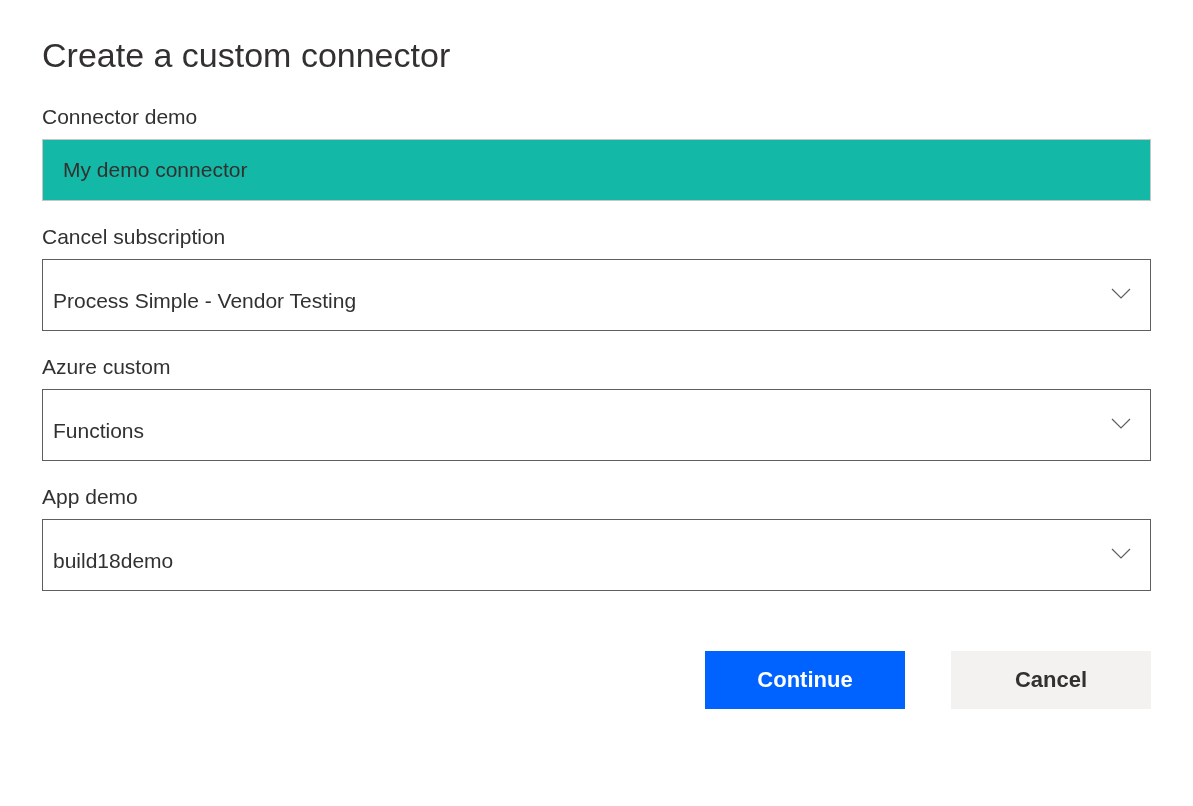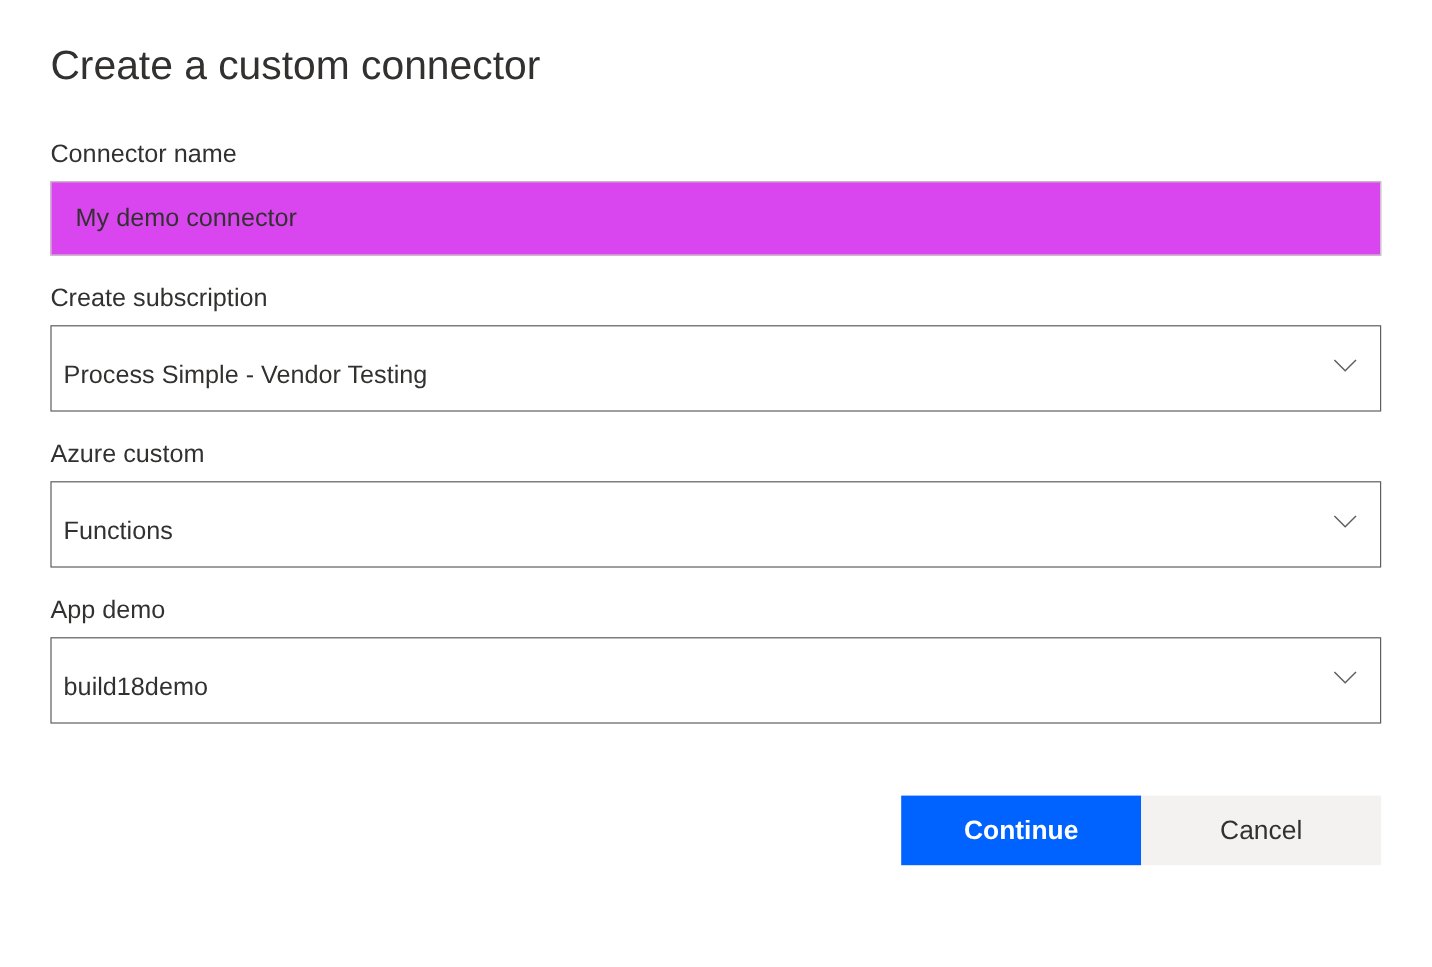--- a/index.html
+++ b/index.html
@@ -12,42 +12,42 @@
       background: #ffffff;
       width: 1193px;
       height: 806px;
       padding: 36px 42px;
       color: #323130;
     }
     .page-title {
       font-size: 34px;
       font-weight: 400;
       color: #323130;
-      margin-bottom: 42px;
+      margin-bottom: 30px;
     }
     .form-group {
       margin-bottom: 24px;
     }
     .field-label {
       font-size: 21px;
       font-weight: 400;
       color: #323130;
       display: block;
       margin-bottom: 10px;
     }
     .text-input {
       width: 100%;
       height: 62px;
       border: 1px solid #c8c6c4;
       font-size: 21px;
       font-family: inherit;
       padding: 0 20px;
       color: #323130;
       outline: none;
-      background: #d946ef;
+      background: #14b8a6;
     }
     .select-wrap {
       position: relative;
       width: 100%;
     }
     .select-input {
       width: 100%;
       height: 72px;
       border: 1px solid #605e5c;
       font-size: 21px;
@@ -91,35 +91,36 @@
       padding: 0 30px;
     }
     .btn-primary {
       background: #0062ff;
       color: #ffffff;
       font-weight: 600;
     }
     .btn-secondary {
       background: #f3f2f1;
       color: #323130;
-      font-weight: 400;
+      font-weight: 700;
+      margin-left: 46px;
     }
   </style>
 </head>
 <body>
 
 <h1 class="page-title">Create a custom connector</h1>
 
 <div class="form-group">
-  <label class="field-label">Connector name</label>
+  <label class="field-label">Connector demo</label>
   <input type="text" class="text-input" value="My demo connector" style="">
 </div>
 
 <div class="form-group">
-  <label class="field-label">Create subscription</label>
+  <label class="field-label">Cancel subscription</label>
   <div class="select-wrap">
     <div class="select-input">
       <span>Process Simple - Vendor Testing</span>
     </div>
     <span class="chevron">
       <svg viewBox="0 0 20 12">
           <path d="M1 1 L10 10 L19 1"></path>
         </svg>
     </span>
   </div>

